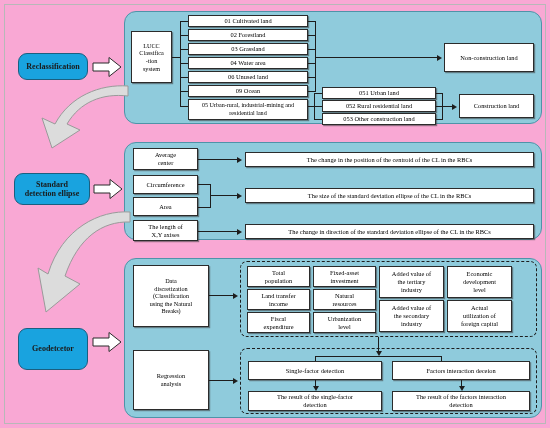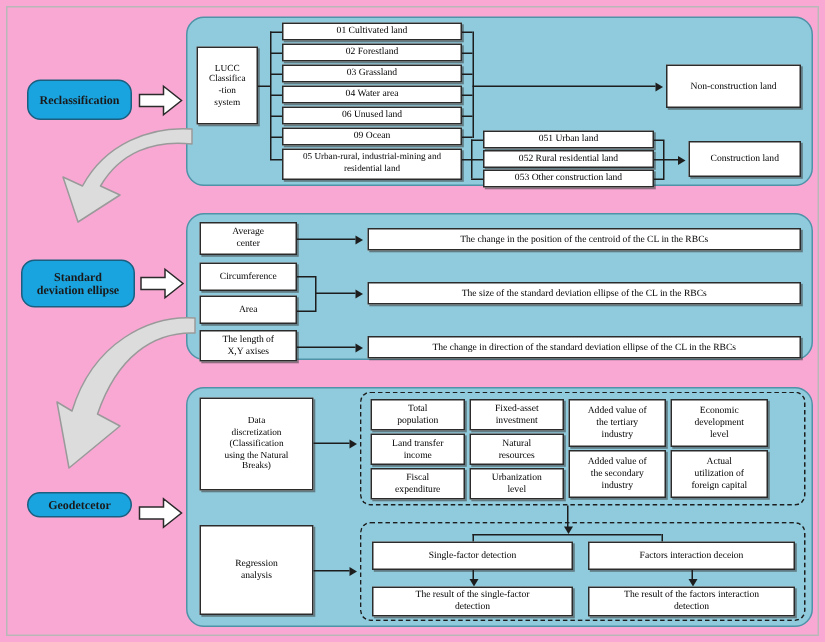--- a/index.html
+++ b/index.html
@@ -215,21 +215,21 @@
   <div class="node" style="left:459px; top:94px; width:75px; height:24px;">
     <span>Construction land</span>
   </div>
 
   <svg class="curve-arrow" style="left:40px; top:82px;" width="92" height="82" viewBox="0 0 92 82">
     <path d="M88,4 C60,2 30,14 15,42 L2,36 L12,66 L40,48 L27,42 C40,20 62,11 88,14 Z" fill="#DCDCDC" stroke="#9a9a9a" stroke-width="1" stroke-linejoin="round"></path>
   </svg>
 
   <div class="stage-pill" style="left:14px; top:173px; width:76px; height:32px; white-space:pre-line;">
     <span style="white-space:pre-line;">Standard
-deviation ellipse</span>
+detection ellipse</span>
   </div>
 
   <svg class="block-arrow" style="left:93px; top:178px;" width="30" height="22" viewBox="0 0 30 22">
     <polygon points="1,7 17,7 17,1.5 29,11 17,20.5 17,15 1,15" fill="#ffffff" stroke="#2b2b2b" stroke-width="1"></polygon>
   </svg>
 
   <div class="panel" style="left:124px; top:142px; width:418px; height:98px;"></div>
 
   <div class="node" style="left:133px; top:148px; width:65px; height:22px;">
     <span style="white-space:pre-line;">Average
@@ -265,21 +265,21 @@
     <span>The size of the standard deviation ellipse of the CL in the RBCs</span>
   </div>
   <div class="node" style="left:245px; top:224px; width:289px; height:15px;">
     <span>The change in direction of the standard deviation ellipse of the CL in the RBCs</span>
   </div>
 
   <svg class="curve-arrow" style="left:36px; top:208px;" width="100" height="128" viewBox="0 0 100 128">
     <path d="M94,4 C64,2 26,20 12,66 L2,60 L10,104 L44,76 L29,68 C42,30 66,13 94,14 Z" fill="#DCDCDC" stroke="#9a9a9a" stroke-width="1" stroke-linejoin="round"></path>
   </svg>
 
-  <div class="stage-pill" style="left:18px; top:328px; width:70px; height:17px;">
+  <div class="stage-pill" style="left:18px; top:328px; width:70px; height:42px;">
     <span>Geodetcetor</span>
   </div>
 
   <svg class="block-arrow" style="left:92px; top:331px;" width="30" height="22" viewBox="0 0 30 22">
     <polygon points="1,7 17,7 17,1.5 29,11 17,20.5 17,15 1,15" fill="#ffffff" stroke="#2b2b2b" stroke-width="1"></polygon>
   </svg>
 
   <div class="panel" style="left:124px; top:258px; width:418px; height:160px;"></div>
 
   <div class="node" style="left:133px; top:265px; width:76px; height:62px; font-size:6.2px;">

